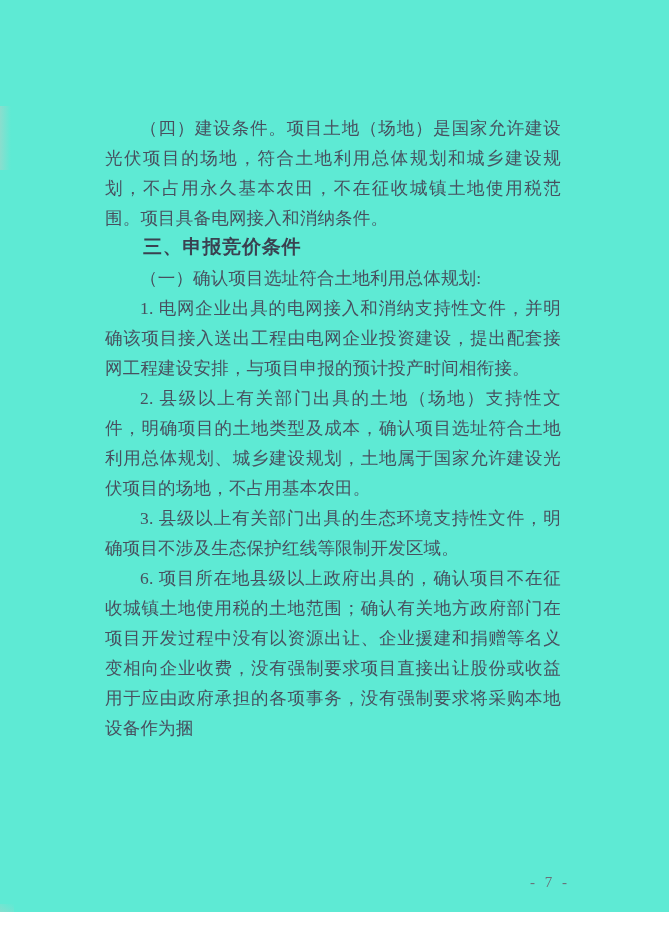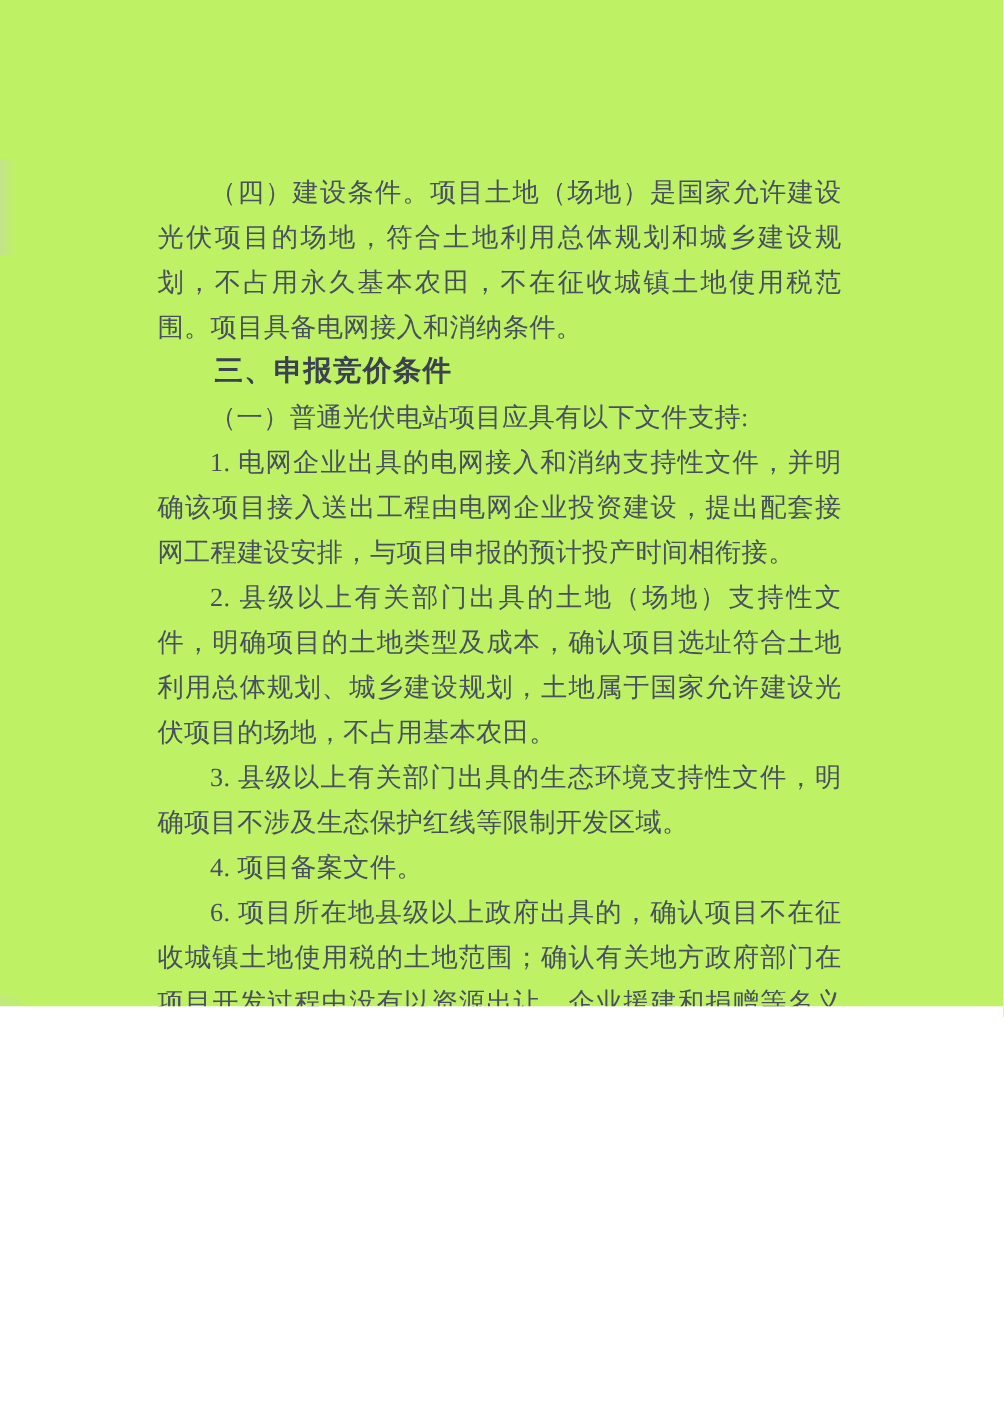--- a/index.html
+++ b/index.html
@@ -3,22 +3,22 @@
 <meta charset="utf-8">
 <style>
   html, body {
     margin: 0;
     padding: 0;
     background: #ffffff;
   }
   .page {
     position: relative;
     width: 669px;
-    height: 671px;
-    background: #bef264;
+    height: 912px;
+    background: #5eead4;
     overflow: hidden;
     font-family: "Liberation Serif", "DejaVu Serif", serif;
     color: #48505f;
   }
   .scan-artifact-left {
     position: absolute;
     left: 0;
     top: 106px;
     width: 11px;
     height: 64px;
@@ -68,22 +68,21 @@
 </head>
 <body>
 
 <div class="page">
   <div class="scan-artifact-left"></div>
   <div class="scan-artifact-bottom"></div>
 
   <div class="content">
     <p class="body">（四）建设条件。项目土地（场地）是国家允许建设光伏项目的场地，符合土地利用总体规划和城乡建设规划，不占用永久基本农田，不在征收城镇土地使用税范围。项目具备电网接入和消纳条件。</p>
     <p class="heading">三、申报竞价条件</p>
-    <p class="body">（一）普通光伏电站项目应具有以下文件支持:</p>
+    <p class="body">（一）确认项目选址符合土地利用总体规划:</p>
     <p class="body">1. 电网企业出具的电网接入和消纳支持性文件，并明确该项目接入送出工程由电网企业投资建设，提出配套接网工程建设安排，与项目申报的预计投产时间相衔接。</p>
     <p class="body">2. 县级以上有关部门出具的土地（场地）支持性文件，明确项目的土地类型及成本，确认项目选址符合土地利用总体规划、城乡建设规划，土地属于国家允许建设光伏项目的场地，不占用基本农田。</p>
     <p class="body">3. 县级以上有关部门出具的生态环境支持性文件，明确项目不涉及生态保护红线等限制开发区域。</p>
-    <p class="body">4. 项目备案文件。</p>
     <p class="body">6. 项目所在地县级以上政府出具的，确认项目不在征收城镇土地使用税的土地范围；确认有关地方政府部门在项目开发过程中没有以资源出让、企业援建和捐赠等名义变相向企业收费，没有强制要求项目直接出让股份或收益用于应由政府承担的各项事务，没有强制要求将采购本地设备作为捆</p>
   </div>
 
   <div class="page-number">- 7 -</div>
 </div>
 
 </body></html>

